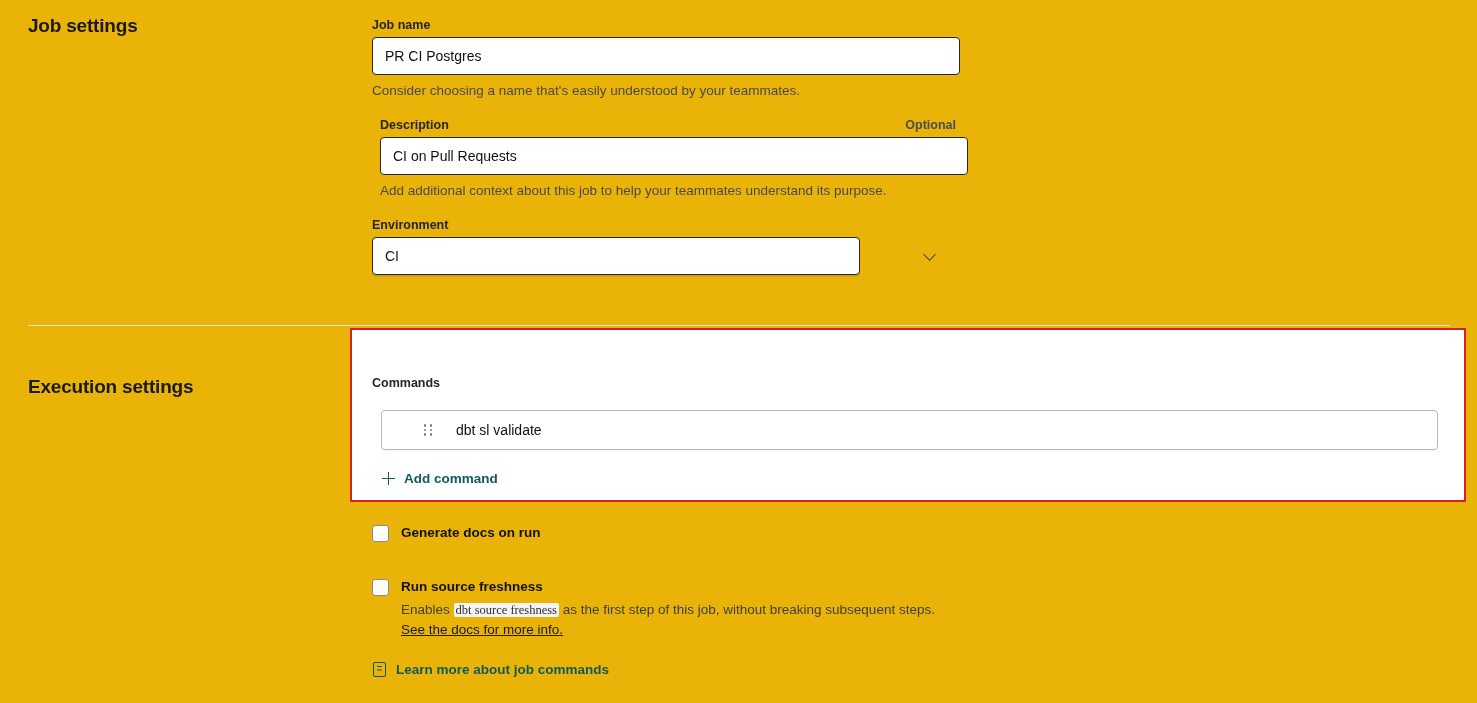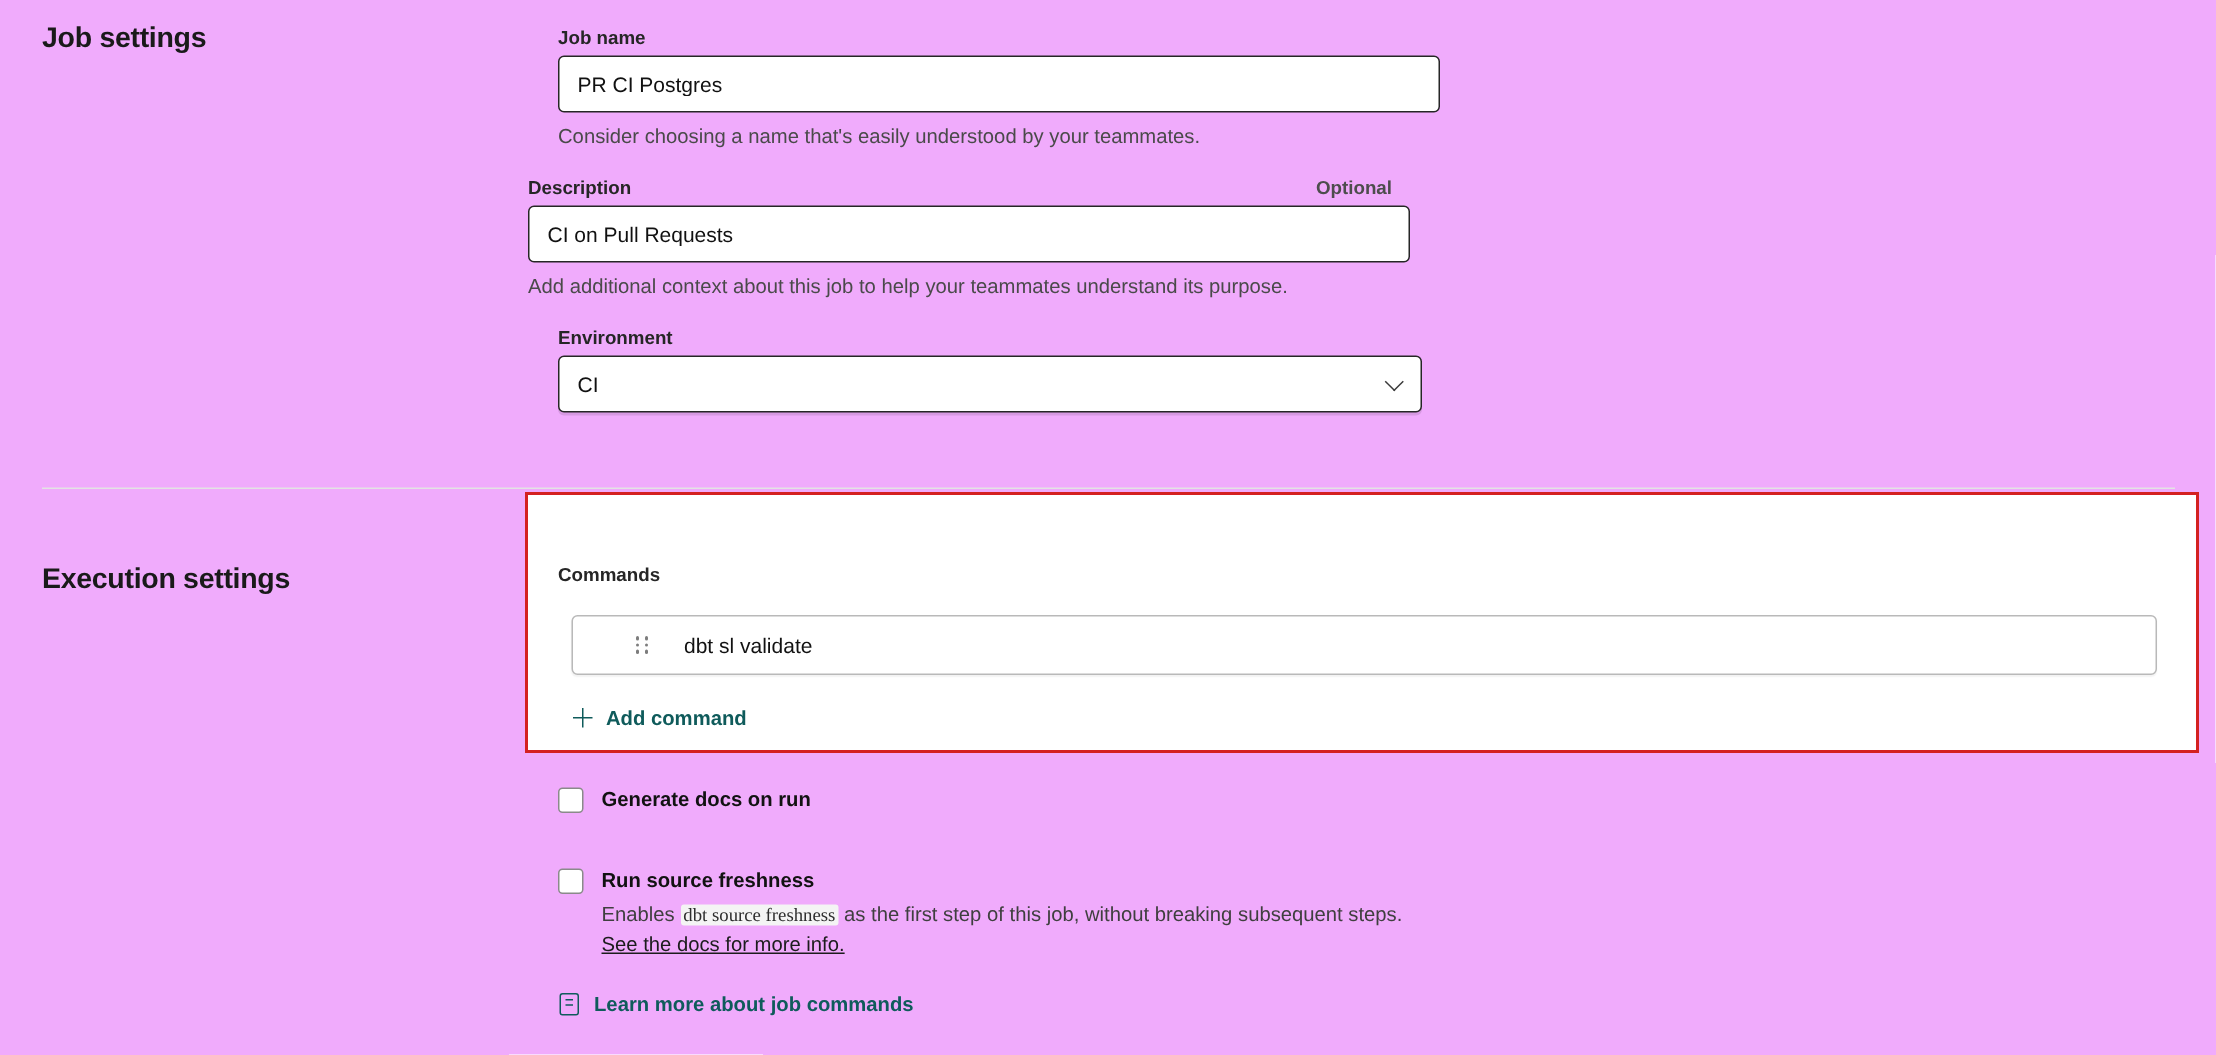--- a/index.html
+++ b/index.html
@@ -8,21 +8,21 @@
     padding: 0;
     background: #ffffff;
     font-family: "Liberation Sans", sans-serif;
     color: #0a0a0a;
   }
   .page {
     position: relative;
     width: 1477px;
     height: 703px;
     overflow: hidden;
-    background: #f0abfc;
+    background: #eab308;
   }
 
   
   .section-title {
     font-size: 19px;
     font-weight: bold;
     color: #1a1a1a;
     letter-spacing: -0.2px;
   }
   #job-settings-title {
@@ -65,29 +65,29 @@
     padding: 0 12px;
     outline: none;
   }
   .helper-text {
     font-size: 13.5px;
     color: #4a4a4a;
     margin-top: 8px;
   }
 
   #field-job-name { position: absolute; left: 372px; top: 18px; }
-  #field-description { position: absolute; left: 352px; top: 118px; }
+  #field-description { position: absolute; left: 380px; top: 118px; }
   #field-environment { position: absolute; left: 372px; top: 218px; }
 
   .select-wrap {
     position: relative;
     width: 576px;
   }
   .select-box {
-    width: 576px;
+    width: 488px;
     height: 38px;
     border: 1px solid #262626;
     border-radius: 4px;
     background: #ffffff;
     font-size: 14px;
     color: #111111;
     padding: 0 12px;
     display: flex;
     align-items: center;
     box-shadow: 0 2px 0 0 rgba(0,0,0,0.10);

